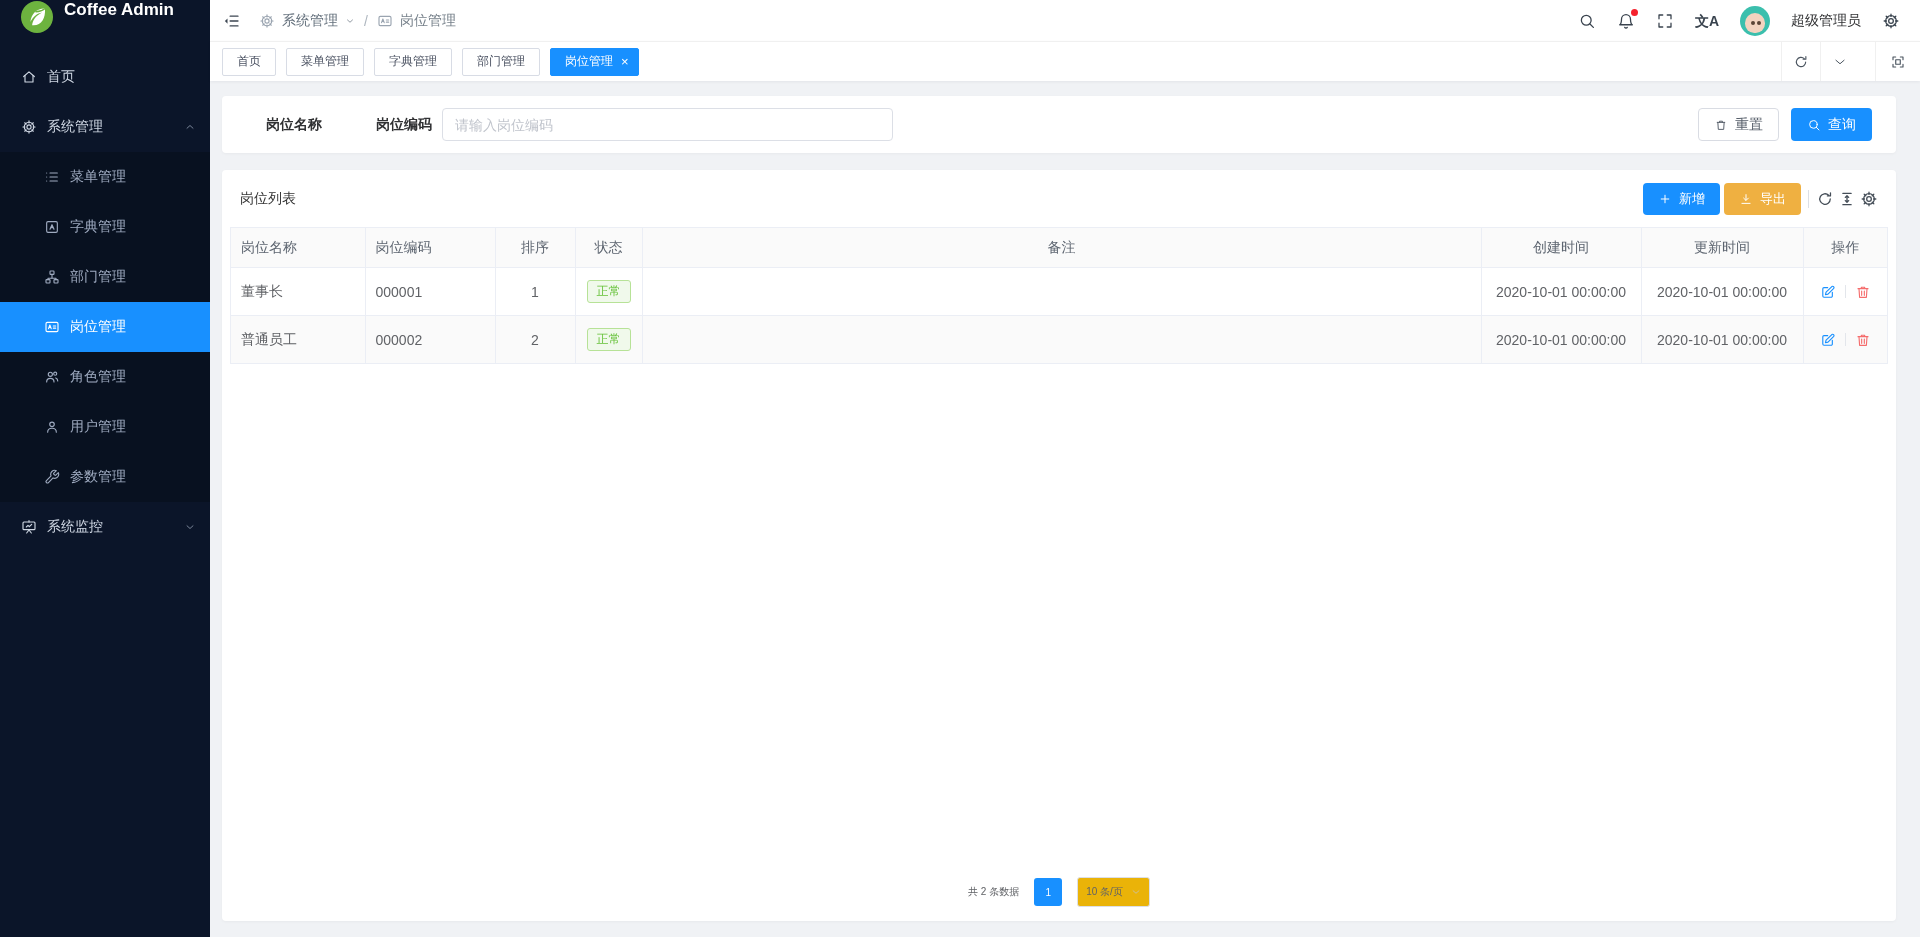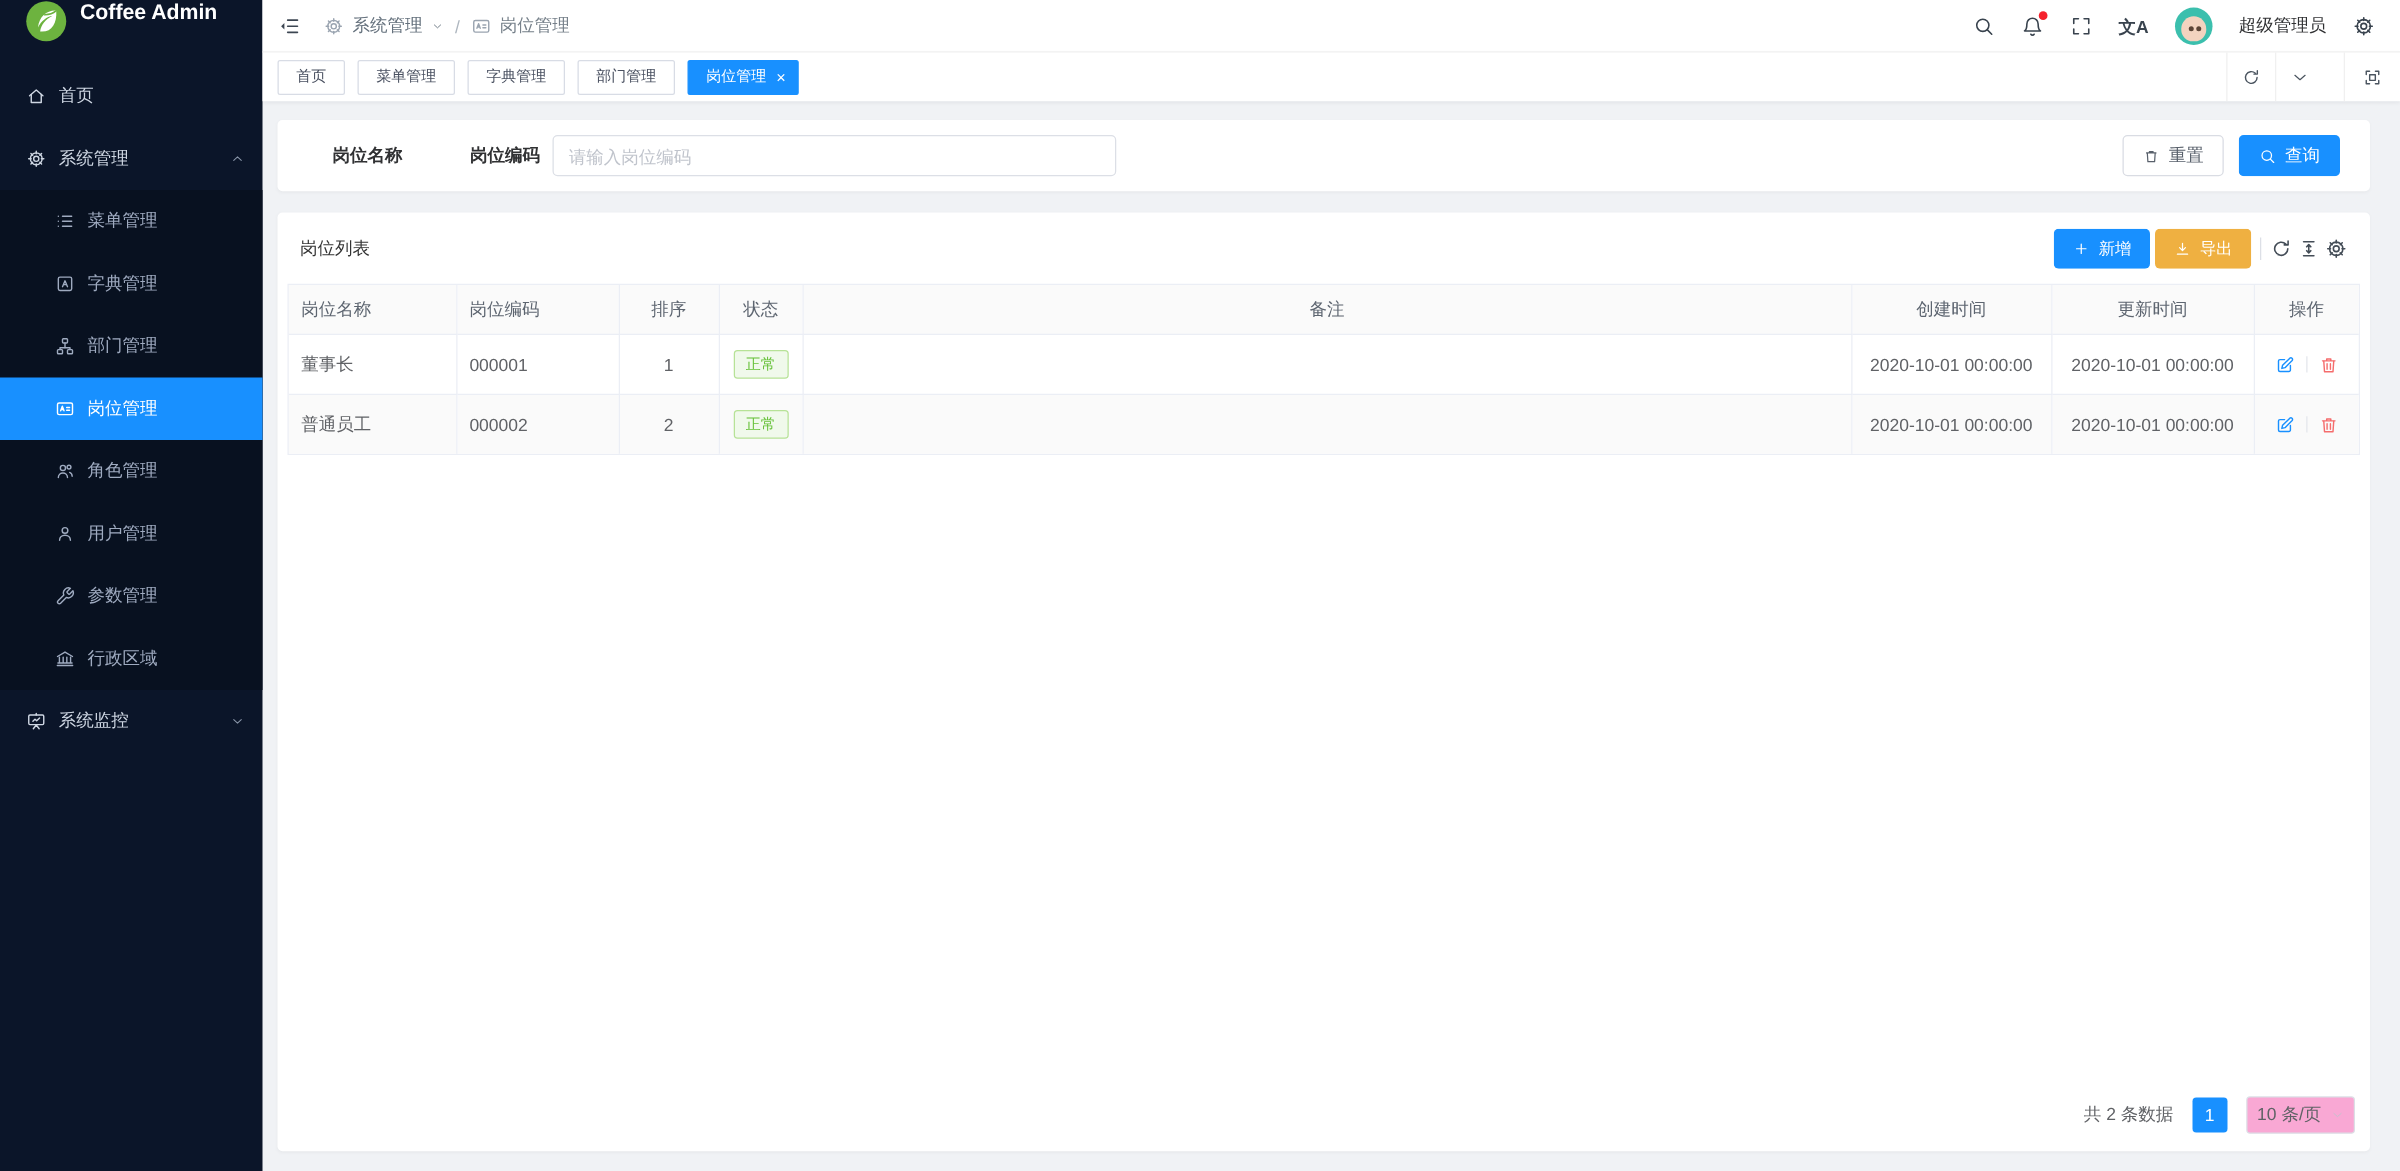--- a/index.html
+++ b/index.html
@@ -82,23 +82,23 @@
   tbody td{height:47px;color:#606266}
   tbody tr:last-child td{border-bottom:none}
   tbody tr.striped td{background:#fafafa}
   .ta-c{text-align:center}
   .status-badge{display:inline-block;padding:2px 9px;font-size:12px;line-height:17px;color:#67c23a;background:#f0f9eb;border:1px solid #b7e297;border-radius:3px}
   .row-actions{display:flex;align-items:center;justify-content:center;gap:9px}
   .act-edit{color:#1890ff;display:flex;cursor:pointer}
   .act-del{color:#f56c6c;display:flex;cursor:pointer}
   .act-div{width:1px;height:13px;background:#e3e6eb}
 
-  .card-foot{margin-top:auto;flex-shrink:0;display:flex;align-items:center;justify-content:flex-end;gap:15px;padding:12px 4px 2px;font-size:14px;color:#606266}
+  .card-foot{margin-top:auto;flex-shrink:0;display:flex;align-items:center;justify-content:center;gap:15px;padding:12px 4px 2px;font-size:10px;color:#606266}
   .page-btn{min-width:28px;height:28px;border-radius:3px;background:#1890ff;color:#fff;display:flex;align-items:center;justify-content:center;cursor:pointer}
-  .size-select{height:28px;border:1px solid #dcdfe6;border-radius:3px;display:flex;align-items:center;gap:8px;padding:0 8px;color:#606266;cursor:pointer;background:#f9a8d4}
+  .size-select{height:28px;border:1px solid #dcdfe6;border-radius:3px;display:flex;align-items:center;gap:8px;padding:0 8px;color:#606266;cursor:pointer;background:#eab308}
 </style>
 </head>
 <body>
 
 <aside class="sidebar">
   <div class="logo">
     <svg class="ic" style="width:34px;height:34px" viewBox="0 0 34 34">
       <circle cx="17" cy="17" r="16" fill="#6db33f" stroke="none"></circle>
       <path d="M25 8.5c-7.5-.4-13.6 4.6-14.6 13.5 2.8-5.6 7-8.6 11.6-9.4-5.6 2.9-9.2 7.2-9.9 12.6 9 1 13.6-6.3 12.9-16.7z" fill="#fff" stroke="none"></path>
       <path d="M24.8 8.7c-2 1.7-5.5 3-8.9 3.1" stroke="#6db33f" stroke-width="1.4" fill="none"></path>
@@ -171,26 +171,20 @@
             <circle cx="12" cy="8" r="3.4"></circle>
             <path d="M5.5 19.8c0-3.7 2.9-6 6.5-6s6.5 2.3 6.5 6"></path>
           </svg>
         <span class="mi-label">用户管理</span>
       </div>
       <div class="menu-item">
         <svg class="ic" viewBox="0 0 24 24">
             <path d="M14.7 6.3a1 1 0 000 1.4l1.6 1.6a1 1 0 001.4 0l3.8-3.8a6 6 0 01-7.9 7.9l-6.9 6.9a2.1 2.1 0 01-3-3l6.9-6.9a6 6 0 017.9-7.9l-3.8 3.8z"></path>
           </svg>
         <span class="mi-label">参数管理</span>
-      </div>
-      <div class="menu-item">
-        <svg class="ic" viewBox="0 0 24 24">
-            <path d="M3 9.3L12 4l9 5.3M5.3 10v7M9.8 10v7M14.2 10v7M18.7 10v7M3.5 17h17M2.8 20h18.4"></path>
-          </svg>
-        <span class="mi-label">行政区域</span>
       </div>
     </div>
 
     <div class="menu-item">
       <svg class="ic" viewBox="0 0 24 24">
           <rect x="3" y="4.5" width="18" height="11.5" rx="1.5"></rect>
           <path d="M12 2.5v2M8.5 21l3.5-4.5 3.5 4.5M8 12l2.5-2.5 2 2L16 8"></path>
         </svg>
       <span class="mi-label">系统监控</span>
       <svg class="ic12 ic mi-caret" viewBox="0 0 24 24">

